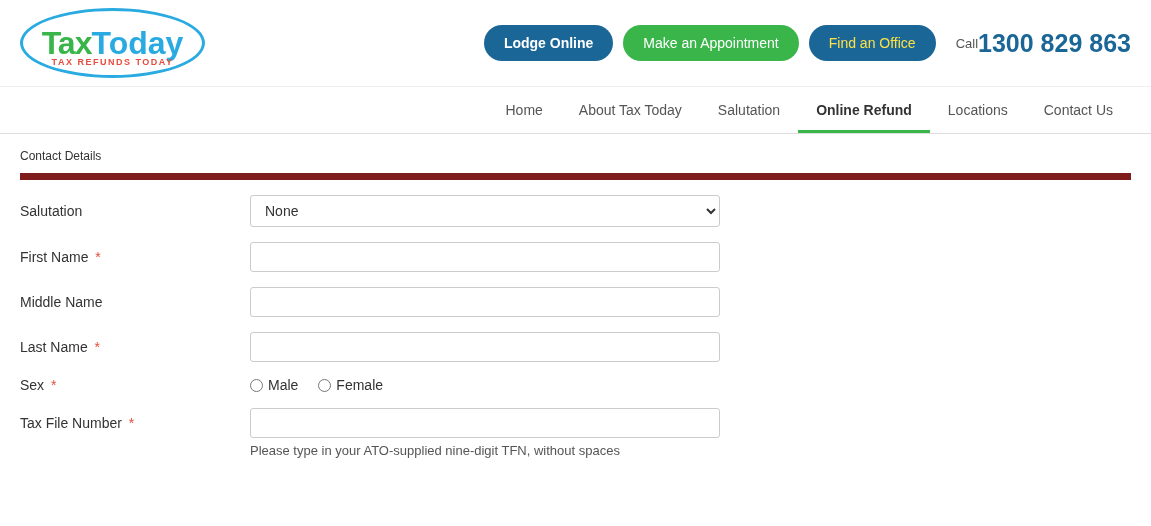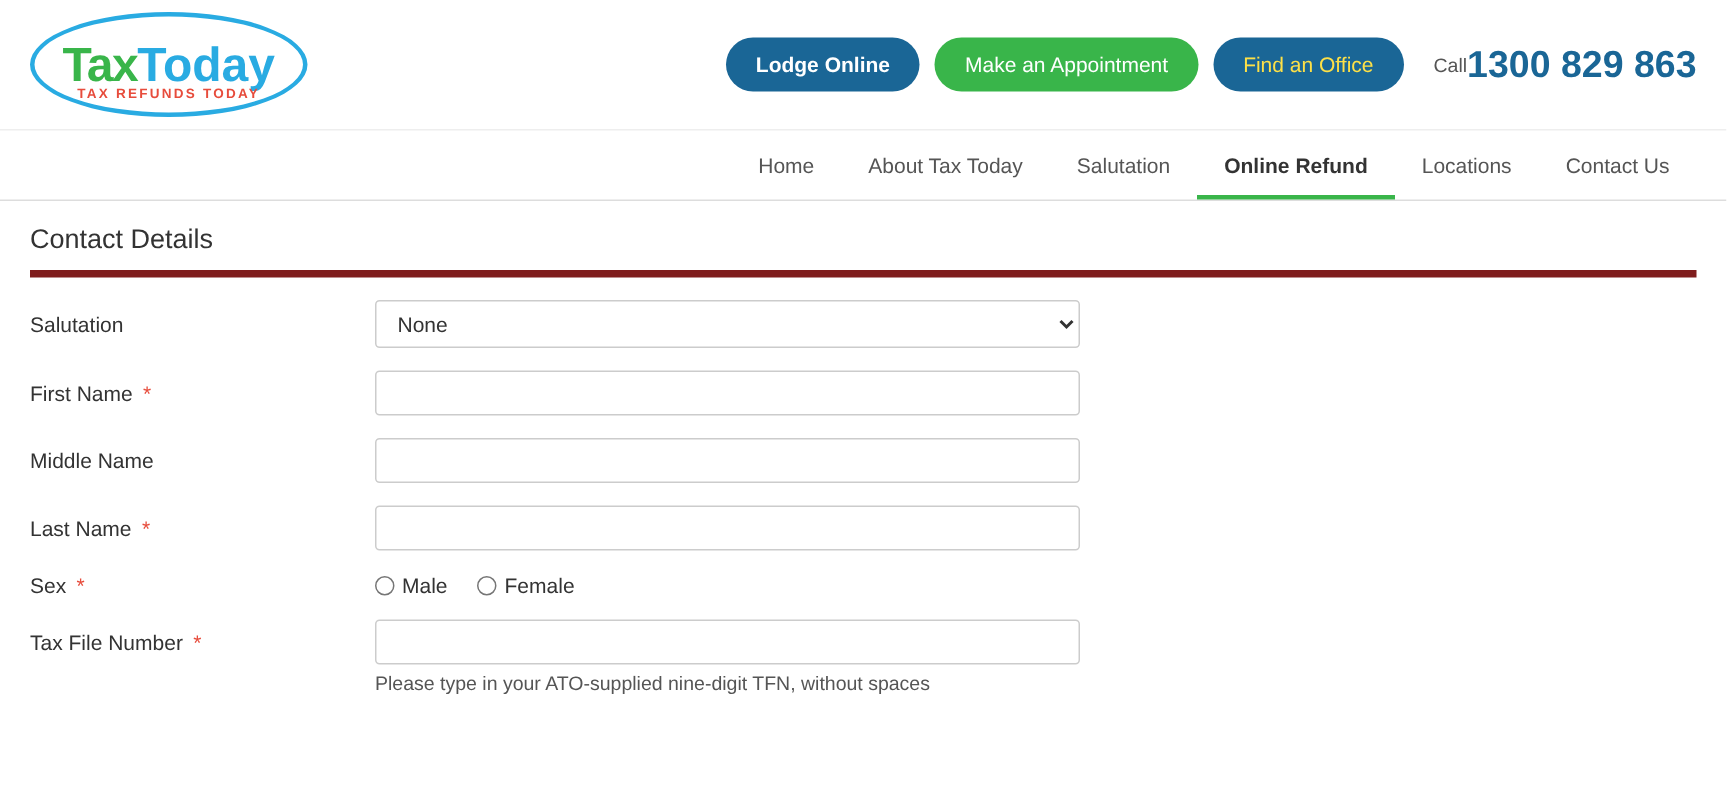--- a/index.html
+++ b/index.html
@@ -123,25 +123,25 @@
       font-weight: bold;
       border-bottom: 3px solid #39b54a;
       padding-bottom: 12px;
     }
 
     
     .main-content {
       padding: 15px 20px;
     }
     .section-title {
-      font-size: 18px;
+      font-size: 12px;
       font-weight: normal;
       color: #333;
       padding-bottom: 10px;
-      border-bottom: 5px solid #7f1d1d;
+      border-bottom: 7px solid #7f1d1d;
       margin-bottom: 15px;
     }
 
     
     .form-row {
       display: flex;
       align-items: center;
       margin-bottom: 15px;
     }
     .form-label {

